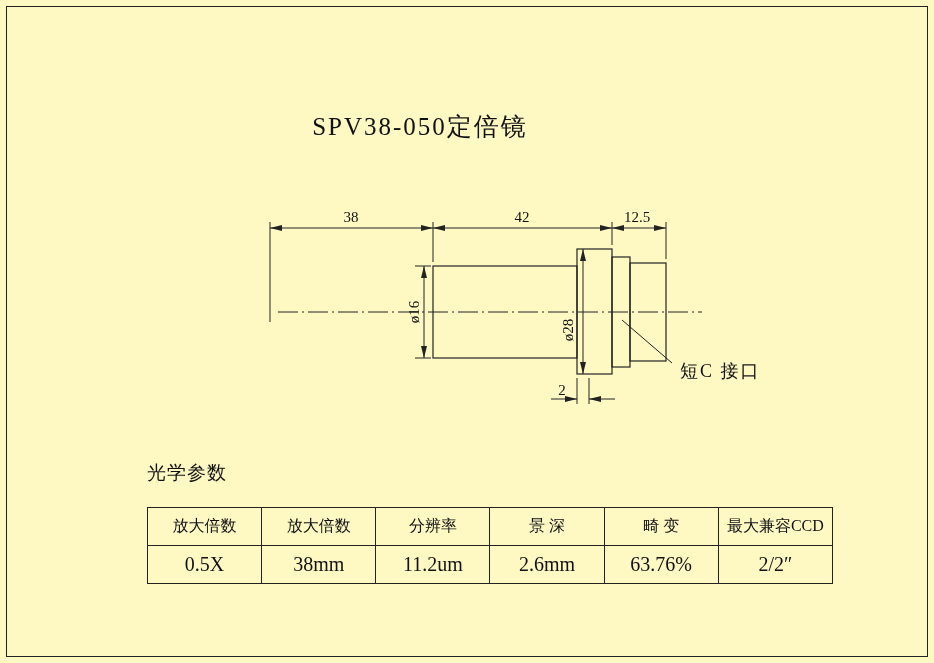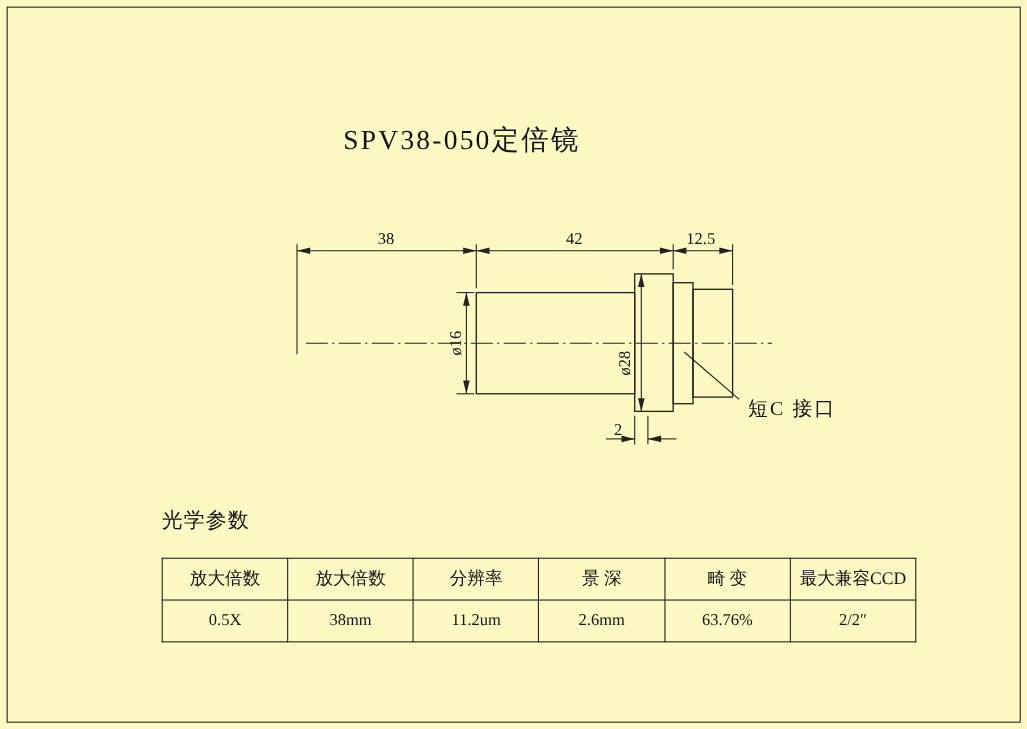--- a/index.html
+++ b/index.html
@@ -57,21 +57,21 @@
   table.params th, table.params td {
     border: 1px solid #222;
     height: 37px;
     text-align: center;
     vertical-align: middle;
     font-weight: normal;
     font-size: 16px;
     padding: 0;
     white-space: nowrap;
   }
-  table.params td { font-size: 15px; }
+  table.params td { font-size: 20px; }
   .ln { stroke: #222; stroke-width: 1; fill: none; }
   .outline { stroke: #222; stroke-width: 1.2; fill: none; }
   .arr { fill: #222; stroke: none; }
   .centerline { stroke: #222; stroke-width: 1; stroke-dasharray: 20 4 2 4; }
 </style>
 </head>
 <body>
 
 <div class="page">
 

